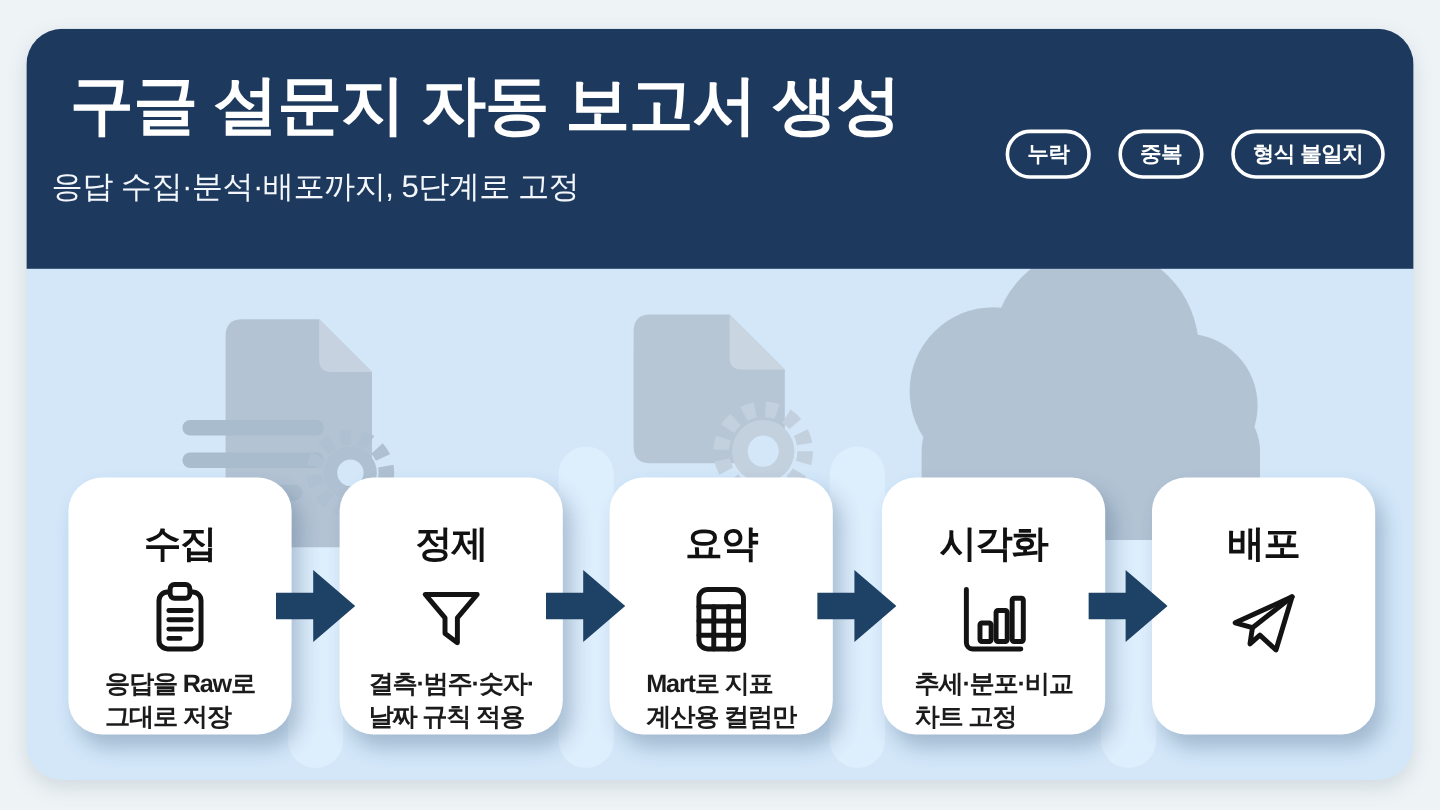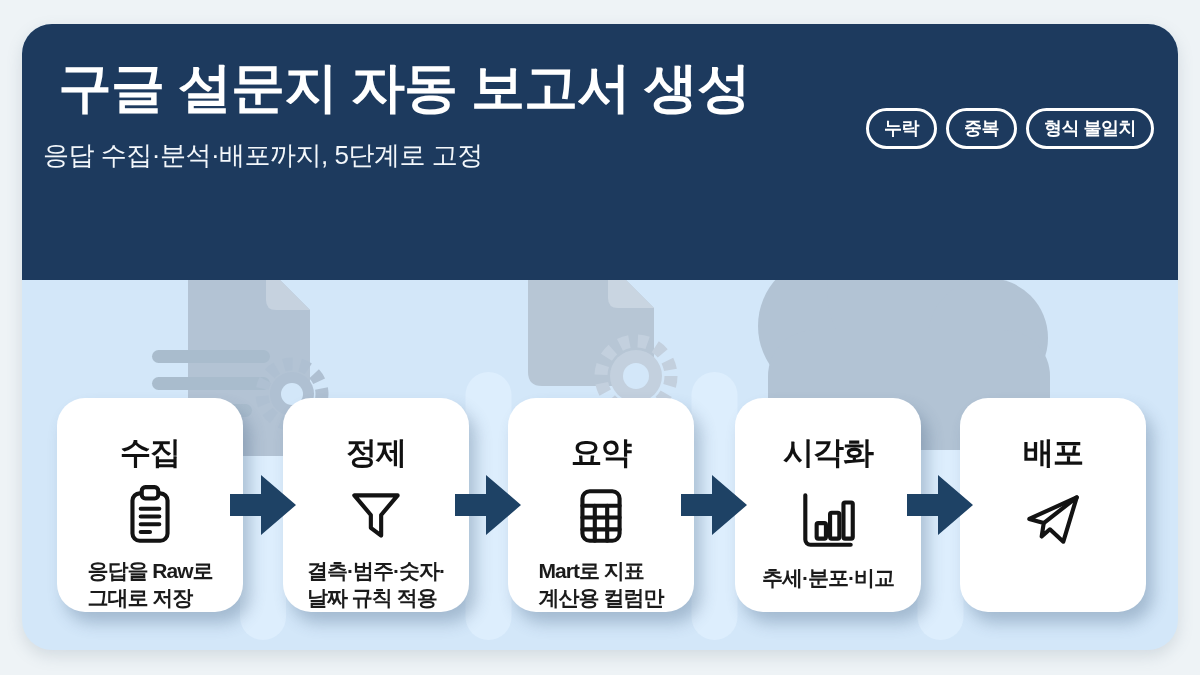--- a/index.html
+++ b/index.html
@@ -9,35 +9,35 @@
     font-family: "Liberation Sans", "DejaVu Sans", sans-serif;
   }
   .panel {
     position:absolute; left:22px; top:24px; width:1156px; height:626px;
     background: var(--c-panel-bg, #d3e7f9);
     border-radius:30px; overflow:hidden;
     box-shadow: 0 6px 16px rgba(90,110,130,.18);
   }
   .ghosts { position:absolute; left:0; top:0; z-index:1; pointer-events:none; }
   .header {
-    position:absolute; left:0; top:0; width:100%; height:256px;
+    position:absolute; left:0; top:0; width:100%; height:200px;
     background: var(--c-header-bg, #1d3a5e); z-index:5;
   }
   .title {
     position:absolute; left:36px; top:28px;
     font-size:54px; font-weight:900; color:#ffffff; letter-spacing:-1px;
     white-space:nowrap;
   }
   .subtitle {
     position:absolute; left:21px; top:114px;
     font-size:26px; font-weight:400; color:#f3f7fb; letter-spacing:-0.5px;
     white-space:nowrap;
   }
   .badges {
-    position:absolute; right:24px; top:84px; display:flex; gap:9px; align-items:center;
+    position:absolute; right:24px; top:84px; display:flex; gap:23px; align-items:center;
   }
   .badge {
     display:inline-block; padding:5px 15px 6px 15px;
     border:3px solid var(--c-badge-white, #ffffff); border-radius:21px;
     color:#ffffff; font-size:18px; font-weight:700; white-space:nowrap;
     letter-spacing:-0.5px;
   }
   .badge.orange {
     border-color: var(--c-accent-orange, #dd8a57);
     color: var(--c-accent-orange-text, #eb9a66);
@@ -167,20 +167,21 @@
       <div class="card-icon">
         <svg width="66" height="66" viewBox="0 0 64 64" fill="none" stroke="#131313" stroke-width="4" stroke-linecap="round" stroke-linejoin="round">
           <path d="M10 8 v43 a5 5 0 0 0 5 5 h39"></path>
           <rect x="21" y="35" width="9" height="15" rx="1.5"></rect>
           <rect x="34" y="25" width="9" height="25" rx="1.5"></rect>
           <rect x="47" y="15" width="9" height="35" rx="1.5"></rect>
         </svg>
       </div>
       <div class="card-desc">
         <div>추세·분포·비교</div>
+          <div>차트 고정</div>
       </div>
     </div>
 
     <div class="card" style="left:938px">
       <div class="card-title">배포</div>
       <div class="card-icon">
         <svg width="66" height="66" viewBox="0 0 64 64" fill="none" stroke="#131313" stroke-width="4" stroke-linecap="round" stroke-linejoin="round">
           <path d="M9 31 L55 10 L42 53 L29 41 L21 48 L23 35 Z"></path>
           <path d="M55 10 L23 35"></path>
         </svg>

